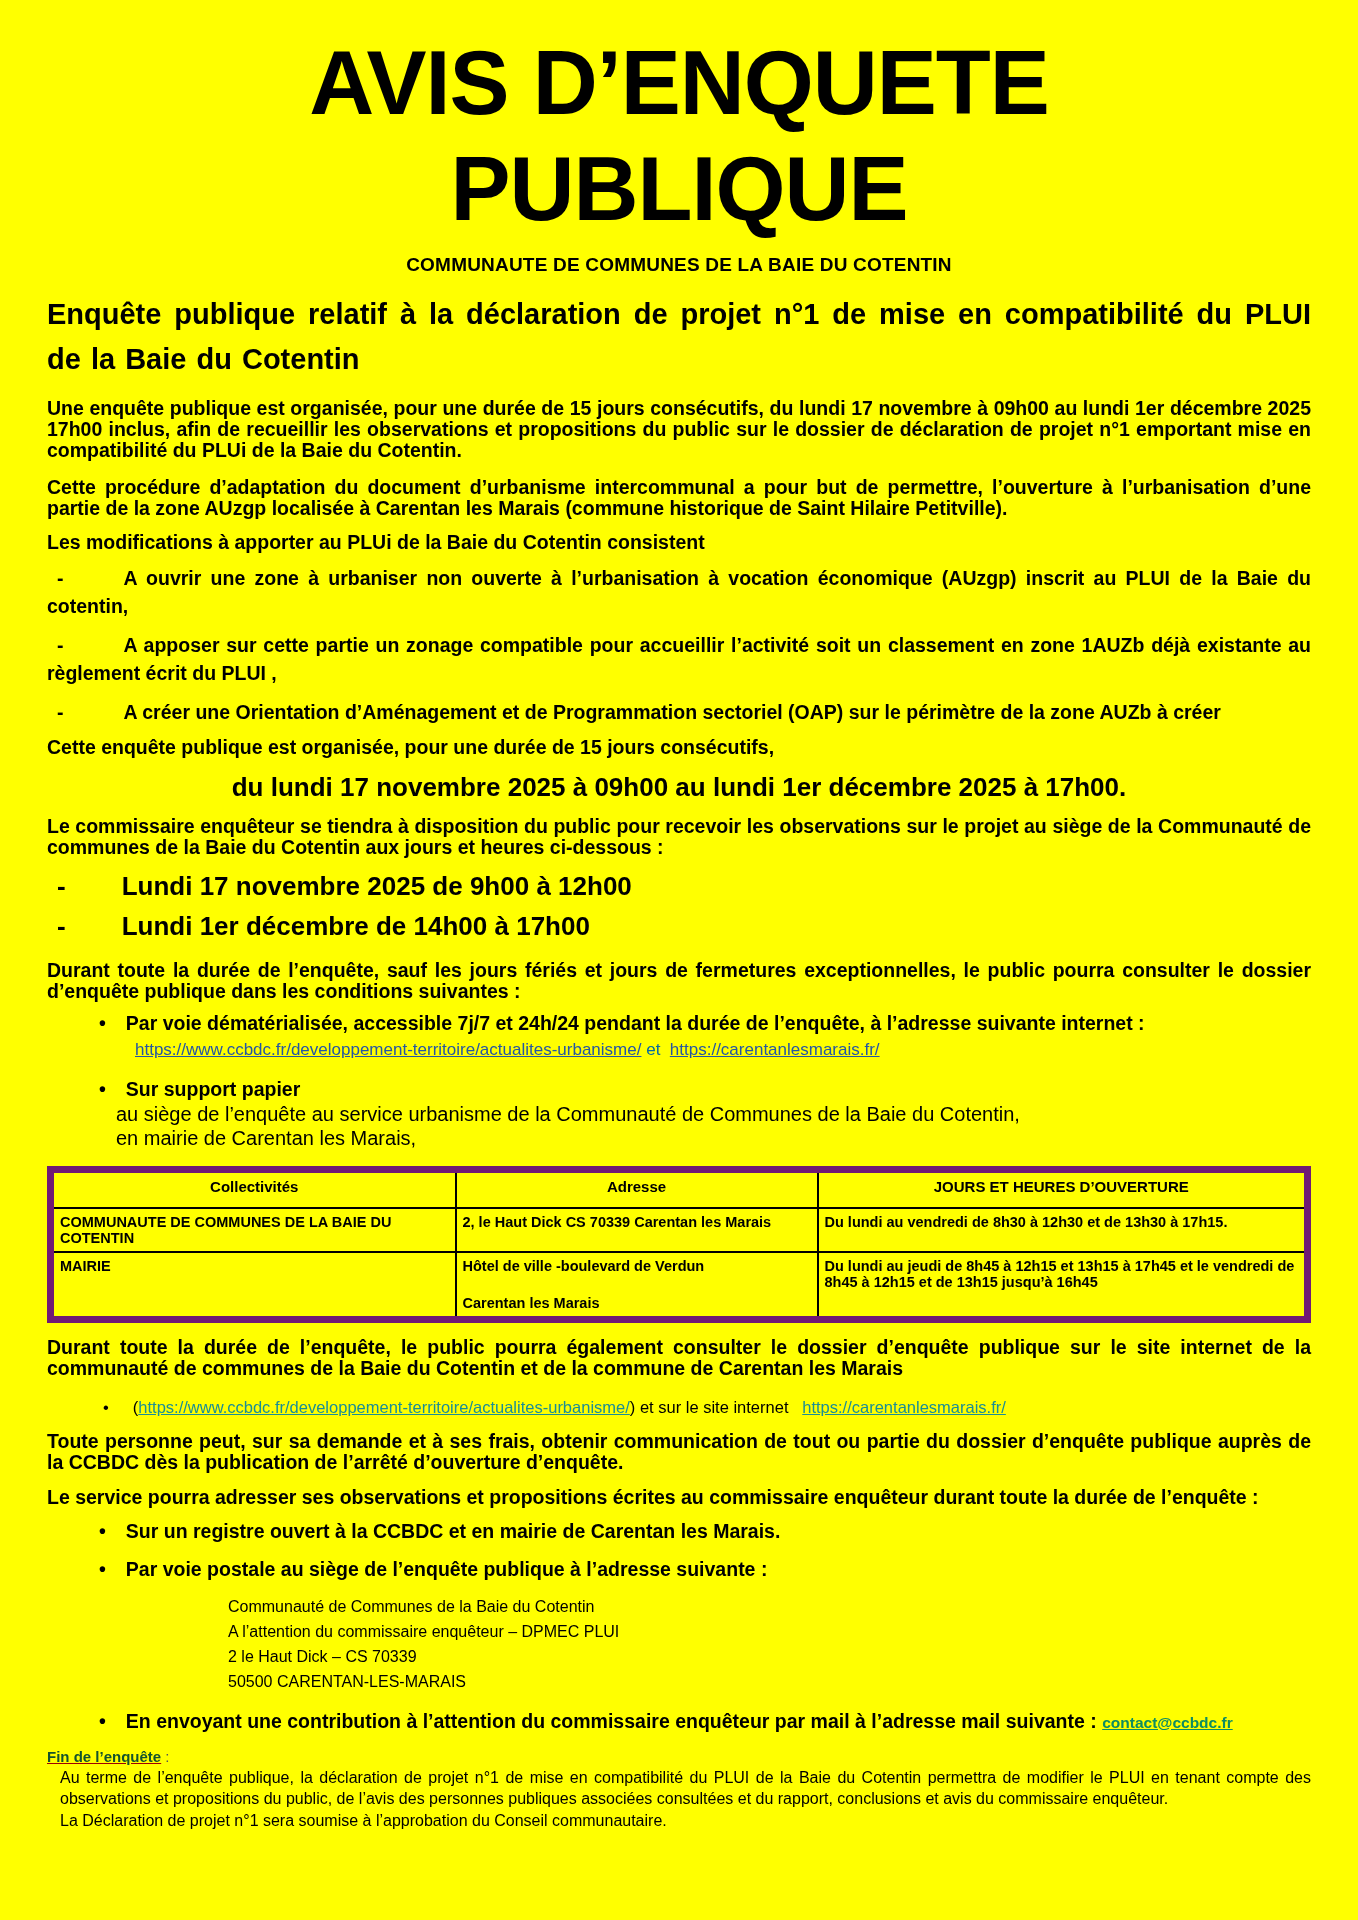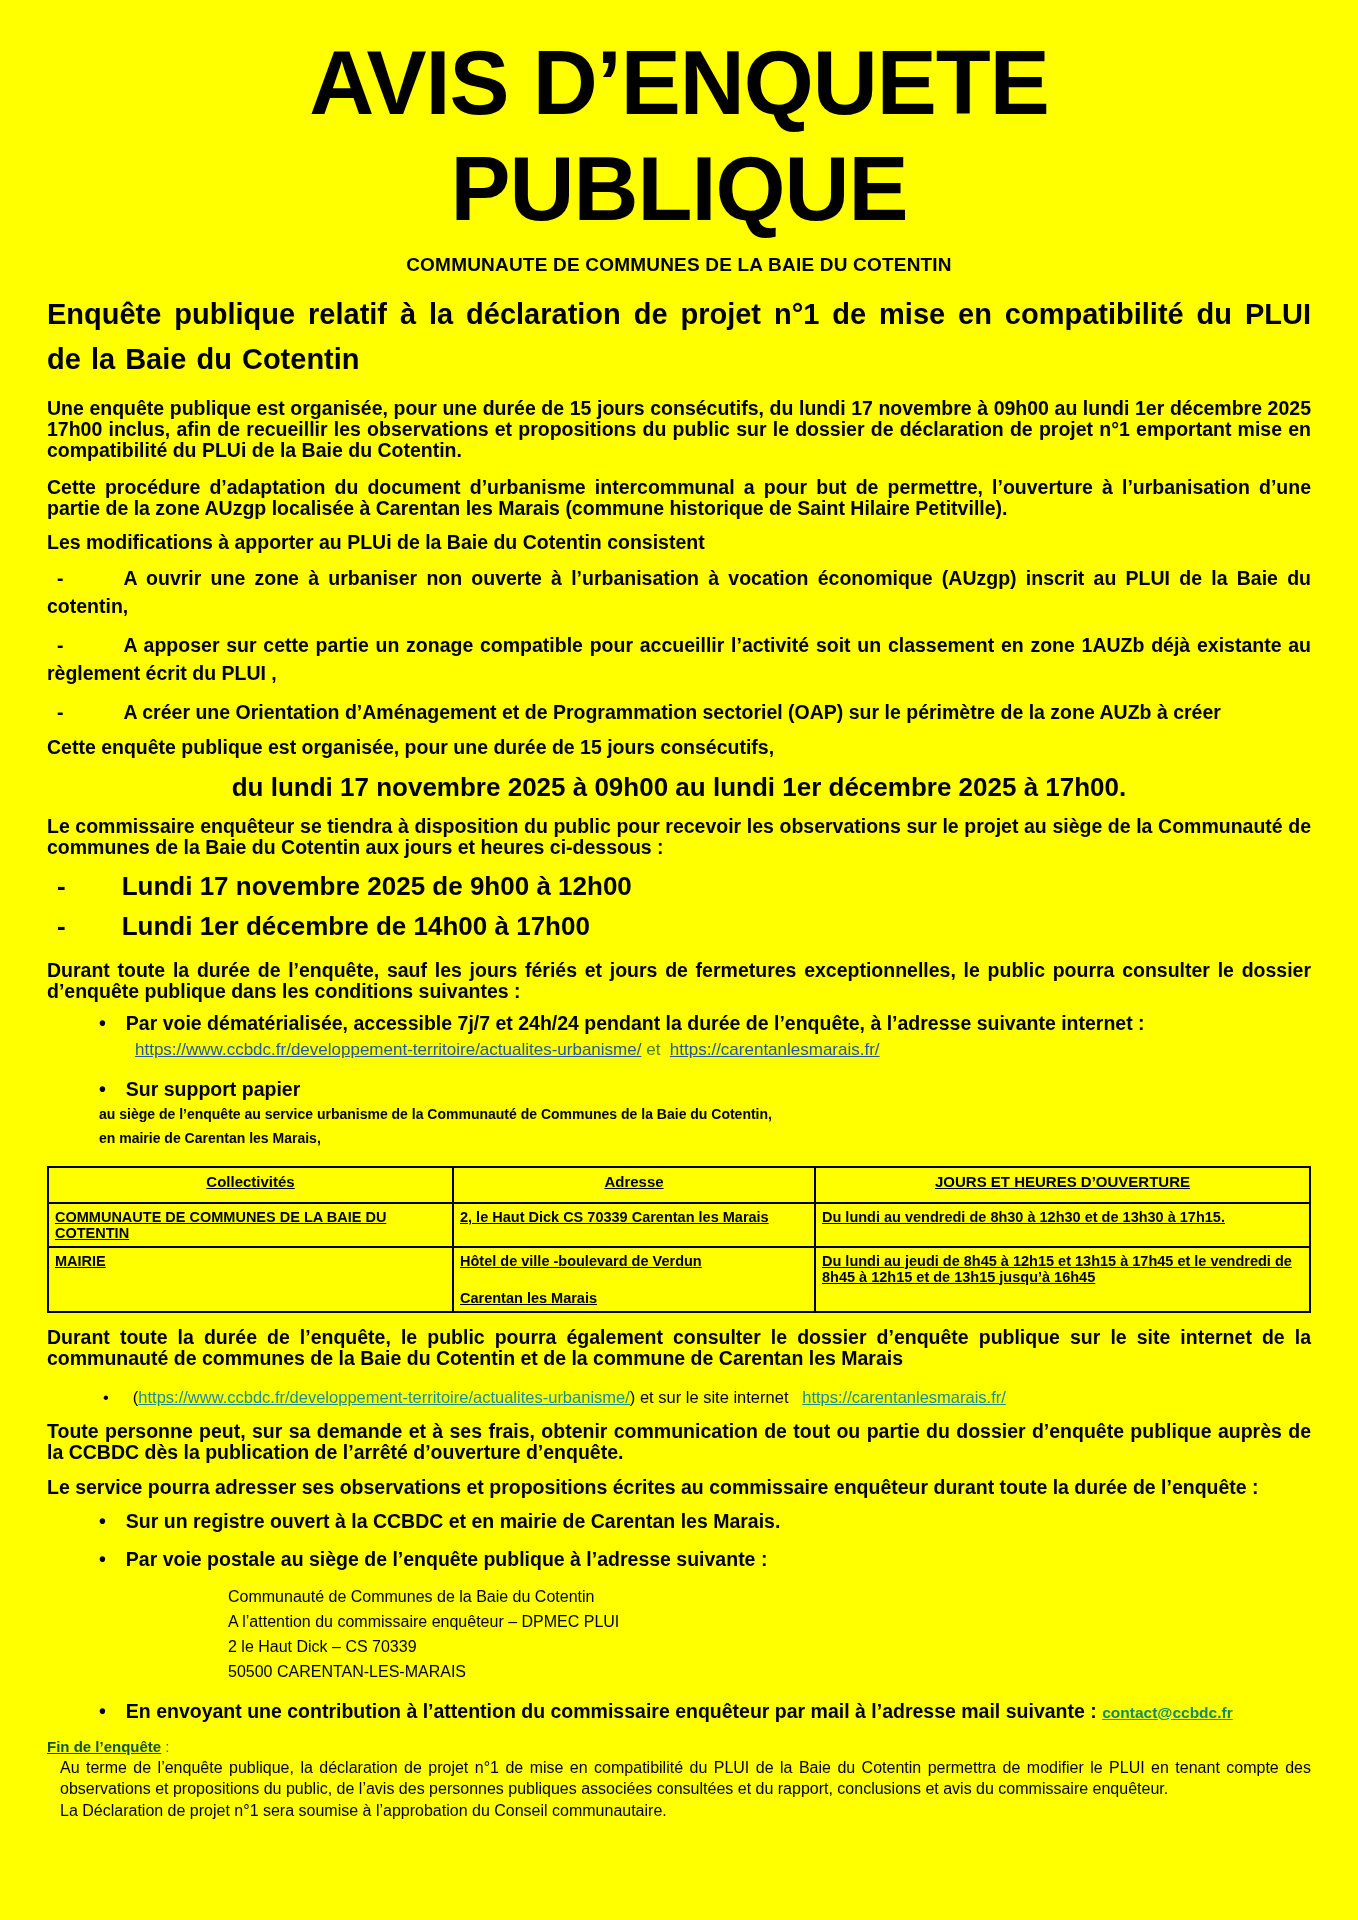--- a/index.html
+++ b/index.html
@@ -43,32 +43,31 @@
   }
   .slot-item { font-size: 26px; font-weight: bold; line-height: 40px; white-space: nowrap; }
   .slot-space { display: inline-block; width: 56px; }
 
   .bullet-item { font-size: 19.5px; font-weight: bold; line-height: 26px; }
   .bullet-dot  { display: inline-block; margin-left: 52px; }
   .bullet-space{ display: inline-block; width: 20px; }
   .nowrap { white-space: nowrap; margin-top: 8px; }
 
   .url-line { margin-left: 88px; font-size: 17px; font-weight: normal; line-height: 24px; }
-  .url-sep  { color: #4d7c0f; font-size: 17px; }
+  .url-sep  { color: #0369a1; font-size: 17px; }
   a.link-blue  { color: #2456A4; text-decoration: underline; }
   a.link-teal  { color: #1A8D96; text-decoration: underline; }
   a.link-green { color: #0E8C62; text-decoration: underline; }
 
-  .sub-note { margin-left: 52px; font-size: 14px; font-weight: bold; line-height: 24px; }
+  .sub-note { margin-left: 69px; font-size: 20px; font-weight: normal; line-height: 24px; }
 
   table.hours {
     margin-top: 16px; width: 100%;
-    border-collapse: collapse; border: 2px solid #701a75;
+    border-collapse: collapse; border: 7px solid #701a75;
     table-layout: fixed;
-    text-decoration: underline;
   }
   table.hours th, table.hours td { border: 2px solid #000; }
   table.hours th {
     font-size: 15px; font-weight: bold; text-align: center;
     vertical-align: top; padding: 5px 6px 12px 6px;
   }
   table.hours td {
     font-size: 14.5px; font-weight: bold;
     vertical-align: top; padding: 5px 6px;
   }

